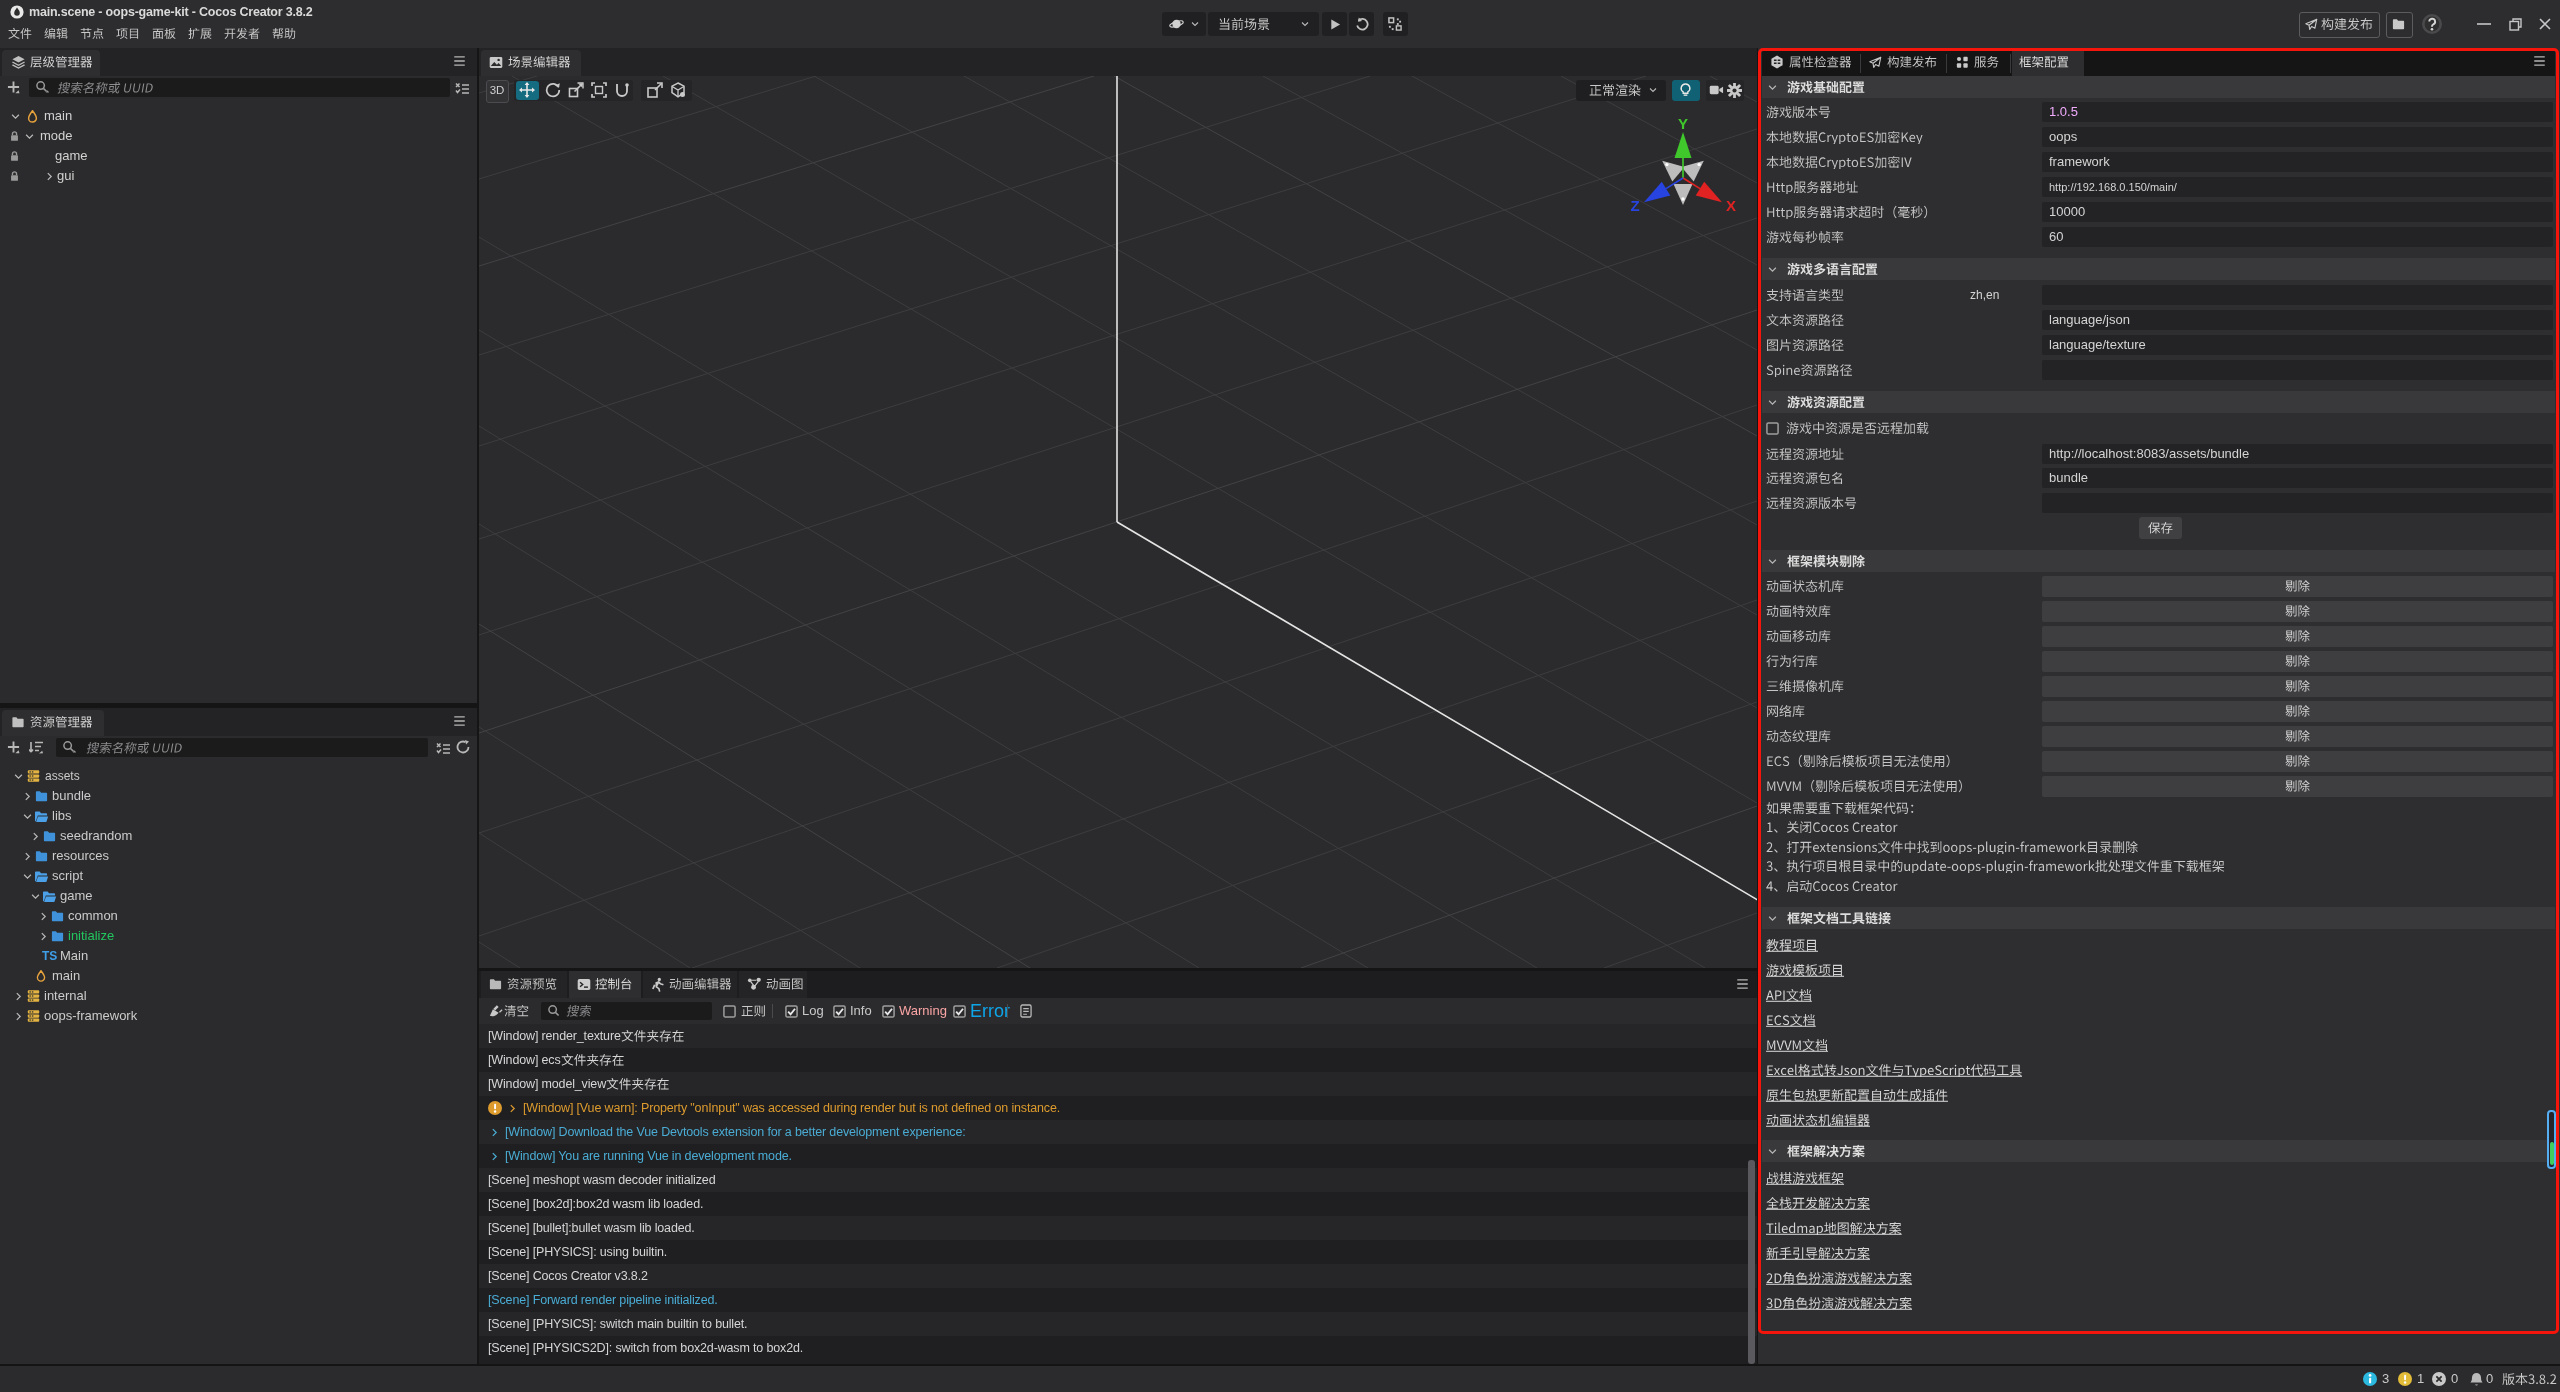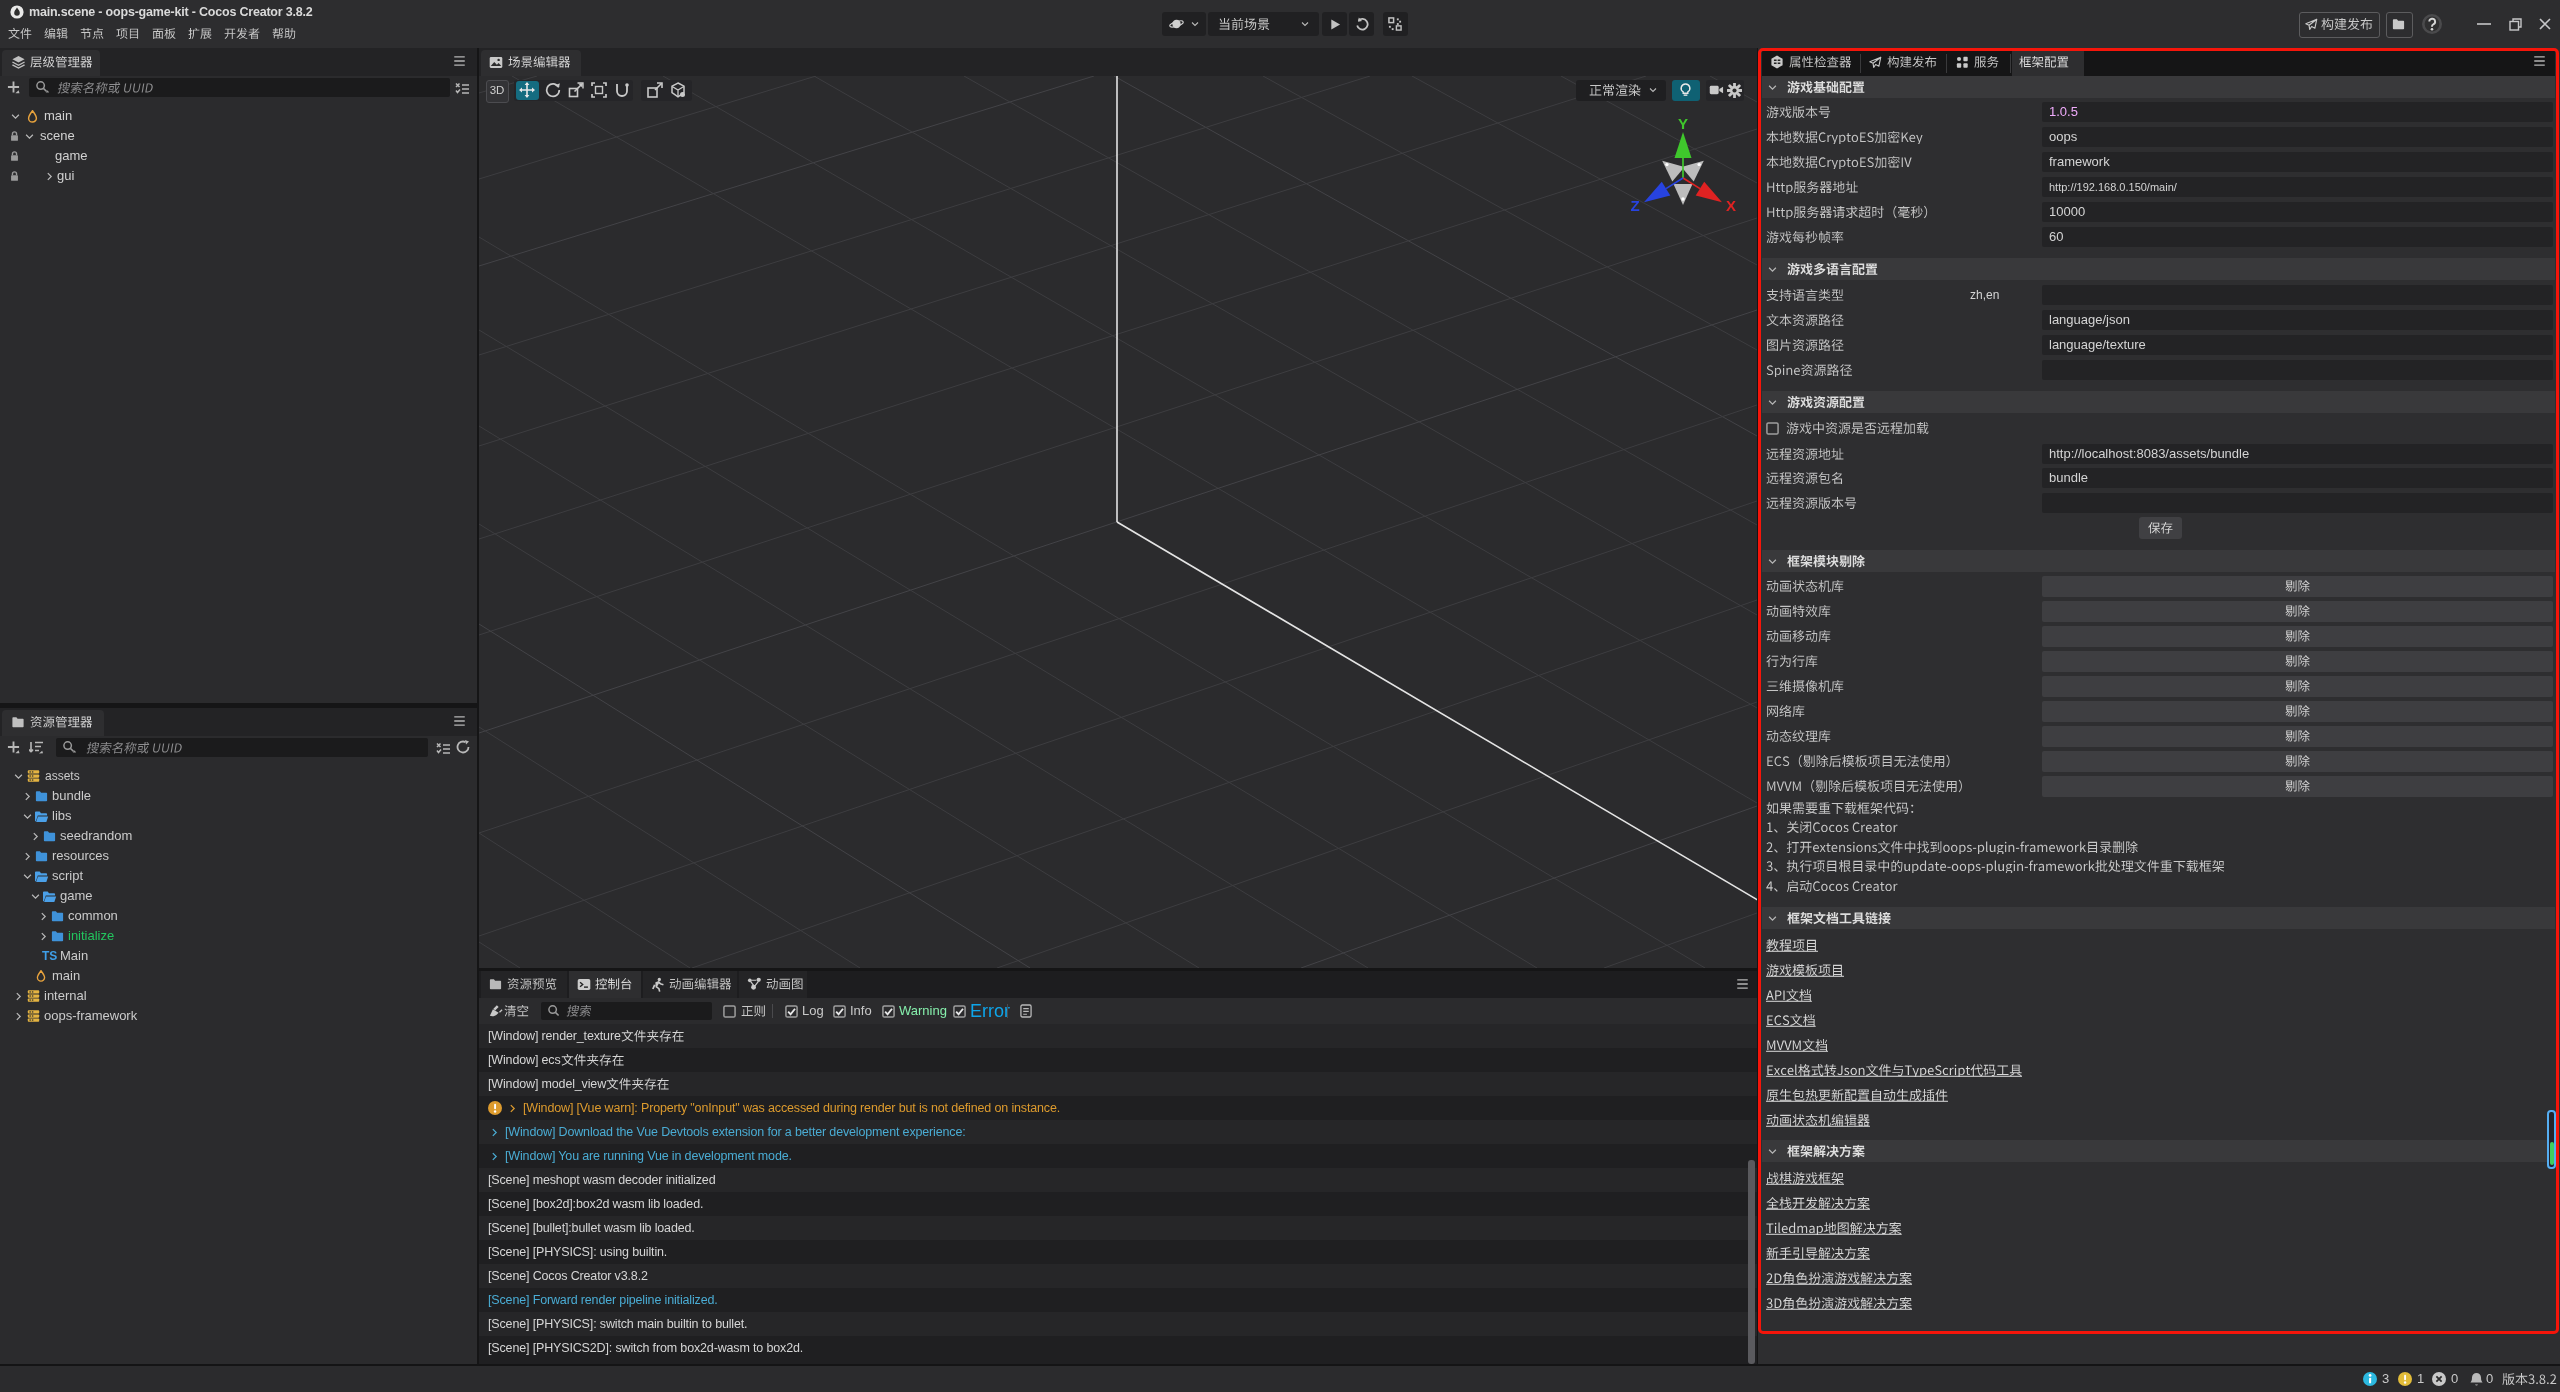--- a/index.html
+++ b/index.html
@@ -419,21 +419,21 @@
     <path d="M8 1C5 5 3.2 7.5 3.2 10a4.8 4.8 0 0 0 9.6 0C12.8 7.5 11 5 8 1z" fill="none" stroke="#e8a33d" stroke-width="1.8"></path>
   </svg>
 <span class="s" style="left:44px;top:107px;font-size:13px;color:#d2d2d2;line-height:18px">main</span>
 <svg class="t" style="left:9px;top:130px" width="11" height="12" viewBox="0 0 16 16">
     <rect x="3" y="7" width="10" height="8" rx="1" fill="#9a9a9a"></rect>
     <path d="M5 7V5a3 3 0 0 1 6 0v2" stroke="#9a9a9a" stroke-width="2" fill="none"></path>
   </svg>
 <svg class="t" style="left:25px;top:131.5px" width="9" height="9" viewBox="0 0 16 16">
     <path d="M2 5l6 6 6-6" stroke="#b8b8b8" stroke-width="2.2" fill="none"></path>
   </svg>
-<span class="s" style="left:40px;top:127px;font-size:13px;color:#d2d2d2;line-height:18px">scene</span>
+<span class="s" style="left:40px;top:127px;font-size:13px;color:#d2d2d2;line-height:18px">mode</span>
 <svg class="t" style="left:9px;top:150px" width="11" height="12" viewBox="0 0 16 16">
     <rect x="3" y="7" width="10" height="8" rx="1" fill="#9a9a9a"></rect>
     <path d="M5 7V5a3 3 0 0 1 6 0v2" stroke="#9a9a9a" stroke-width="2" fill="none"></path>
   </svg>
 <span class="s" style="left:55px;top:147px;font-size:13px;color:#d2d2d2;line-height:18px">game</span>
 <svg class="t" style="left:9px;top:170px" width="11" height="12" viewBox="0 0 16 16">
     <rect x="3" y="7" width="10" height="8" rx="1" fill="#9a9a9a"></rect>
     <path d="M5 7V5a3 3 0 0 1 6 0v2" stroke="#9a9a9a" stroke-width="2" fill="none"></path>
   </svg>
 <svg class="t" style="left:45px;top:171.5px" width="9" height="9" viewBox="0 0 16 16">
@@ -824,21 +824,21 @@
 <span class="s" style="left:802px;top:1002px;font-size:13px;color:#c9c9c9;line-height:18px">Log</span>
 <svg class="t" style="left:833px;top:1004.5px" width="13" height="13" viewBox="0 0 14 14">
     <rect x="1" y="1" width="12" height="12" rx="1.5" stroke="#9f9f9f" stroke-width="1.6" fill="none"></rect>
     <path d="M3.4 7.2l2.6 2.8 4.8-6" stroke="#e8e8e8" stroke-width="2" fill="none"></path>
   </svg>
 <span class="s" style="left:850px;top:1002px;font-size:13px;color:#c9c9c9;line-height:18px">Info</span>
 <svg class="t" style="left:882px;top:1004.5px" width="13" height="13" viewBox="0 0 14 14">
     <rect x="1" y="1" width="12" height="12" rx="1.5" stroke="#9f9f9f" stroke-width="1.6" fill="none"></rect>
     <path d="M3.4 7.2l2.6 2.8 4.8-6" stroke="#e8e8e8" stroke-width="2" fill="none"></path>
   </svg>
-<span class="s" style="left:899px;top:1002px;font-size:13px;color:#86efac;line-height:18px">Warning</span>
+<span class="s" style="left:899px;top:1002px;font-size:13px;color:#fca5a5;line-height:18px">Warning</span>
 <svg class="t" style="left:953px;top:1004.5px" width="13" height="13" viewBox="0 0 14 14">
     <rect x="1" y="1" width="12" height="12" rx="1.5" stroke="#9f9f9f" stroke-width="1.6" fill="none"></rect>
     <path d="M3.4 7.2l2.6 2.8 4.8-6" stroke="#e8e8e8" stroke-width="2" fill="none"></path>
   </svg>
 <span class="s" style="left:970px;top:1002px;font-size:18px;color:#0ea5e9;line-height:18px">Error</span>
 <div class="a" style="left:1007px;top:1004px;width:1px;height:14px;background:#4a4a4d"></div>
 <svg class="t" style="left:1020px;top:1004px" width="12" height="14" viewBox="0 0 13 15">
     <rect x="1" y="1" width="11" height="13" rx="1.5" stroke="#b9b9b9" stroke-width="1.4" fill="none"></rect>
     <path d="M3.5 5h6M3.5 8h6M3.5 11h4" stroke="#b9b9b9" stroke-width="1.3"></path>
   </svg>

